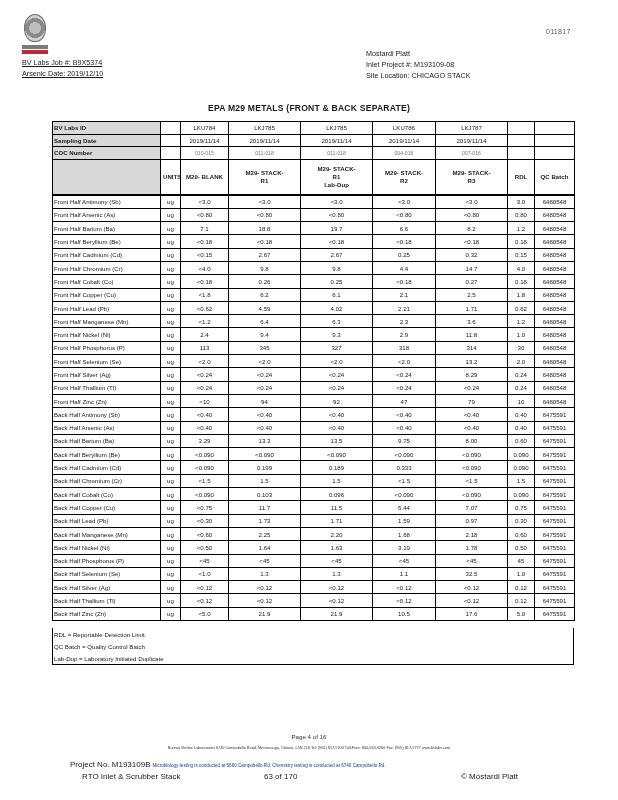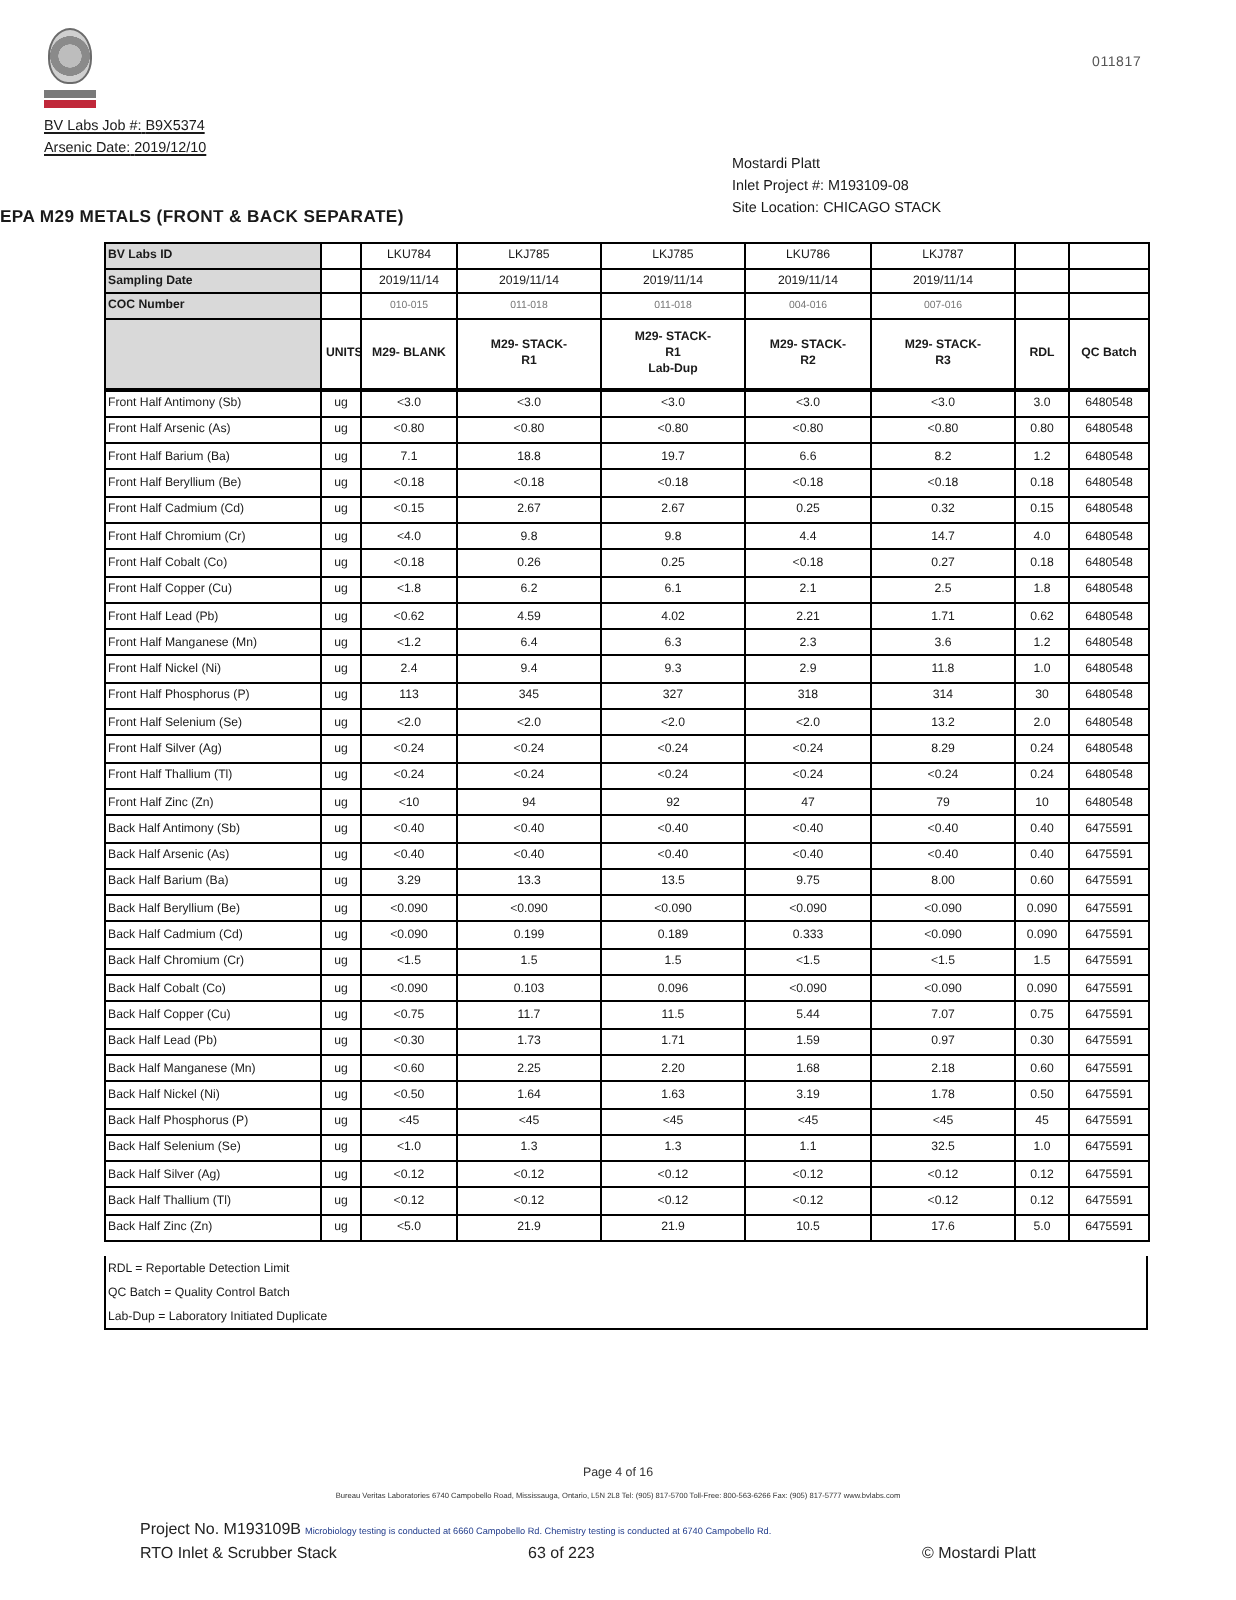--- a/index.html
+++ b/index.html
@@ -10,22 +10,22 @@
     .doc-number { position: absolute; top: 28px; left: 546px; font-size: 7px; color: #555; letter-spacing: 0.3px; }
     .logo { position: absolute; top: 14px; left: 22px; width: 26px; }
     .logo-seal {
       width: 22px; height: 28px; margin-left: 2px; border-radius: 50% 50% 45% 45%;
       border: 1.5px solid #6b6b6b; background: radial-gradient(circle, #bdbdbd 0 35%, #8a8a8a 36% 60%, #cfcfcf 61%);
       box-sizing: border-box;
     }
     .logo-bar1 { margin-top: 3px; height: 4px; background: #7a7a7a; width: 26px; }
     .logo-bar2 { margin-top: 1px; height: 4px; background: #c0283a; width: 26px; }
     .hdr-left { position: absolute; top: 57px; left: 22px; font-size: 7.2px; line-height: 11px; text-decoration: underline; }
-    .hdr-right { position: absolute; top: 76px; left: 366px; font-size: 7.2px; line-height: 11px; }
-    .title { position: absolute; top: 103px; left: 0; width: 618px; font-weight: bold; font-size: 8.6px; letter-spacing: 0.2px; }
+    .hdr-right { position: absolute; top: 48px; left: 366px; font-size: 7.2px; line-height: 11px; }
+    .title { position: absolute; top: 103px; left: 0; width: 618px; text-align: center; font-weight: bold; font-size: 8.6px; letter-spacing: 0.2px; }
 
     table.results {
       position: absolute; top: 121px; left: 52px; width: 522px;
       border-collapse: collapse; font-size: 6.1px; table-layout: fixed;
     }
     table.results td { border: 1px solid #000; padding: 0 2px; height: 12.3px; text-align: center; white-space: nowrap; overflow: hidden; }
     table.results td.lbl { text-align: left; padding-left: 1px; }
     table.results tr.meta td.lbl { background: #d9d9d9; font-weight: bold; }
     table.results tr.meta td { height: 11.5px; }
     table.results tr.colhdr td { height: 34px; font-weight: bold; white-space: normal; line-height: 8px; }
@@ -33,21 +33,21 @@
     table.results tr.colhdr td { border-bottom: 2px solid #000; }
     table.results tr.nb td { border-top: 1px solid transparent; }
     table.results td.coc { color: #777; font-size: 5.2px; }
     table.legend { position: absolute; top: 628px; left: 52px; width: 522px; border-collapse: collapse; font-size: 6.1px; }
     table.legend td { border-left: 1px solid #000; border-right: 1px solid #000; padding: 1px 1px; height: 10px; }
     table.legend tr:last-child td { border-bottom: 1px solid #000; }
     .page-num { position: absolute; top: 733px; left: 0; width: 618px; text-align: center; font-size: 6.2px; color: #333; }
     .lab-address { position: absolute; top: 746px; left: 0; width: 618px; text-align: center; font-size: 3.8px; color: #333; }
     .proj-line1 { position: absolute; top: 760px; left: 70px; font-size: 8px; color: #222; }
     .proj-note { font-size: 4.6px; color: #1f3a8a; margin-left: 2px; }
-    .proj-line2 { position: absolute; top: 772px; left: 70px; width: 420px; font-size: 8px; color: #222; }
+    .proj-line2 { position: absolute; top: 772px; left: 82px; width: 420px; font-size: 8px; color: #222; }
     .page-of { position: absolute; top: 772px; left: 264px; font-size: 8px; color: #222; }
     .copyright { position: absolute; top: 772px; left: 461px; font-size: 8px; color: #222; }
   </style>
 </head>
 <body>
 
 <div class="doc-number">011817</div>
 
 <div class="logo">
   <div class="logo-seal"></div>
@@ -497,14 +497,14 @@
       </tr>
     </tbody>
 </table>
 
 <div class="page-num">Page 4 of 16</div>
 <div class="lab-address">Bureau Veritas Laboratories 6740 Campobello Road, Mississauga, Ontario, L5N 2L8 Tel: (905) 817-5700 Toll-Free: 800-563-6266 Fax: (905) 817-5777 www.bvlabs.com</div>
 <div class="proj-line1">
   <span>Project No. M193109B</span><span class="proj-note">Microbiology testing is conducted at 6660 Campobello Rd. Chemistry testing is conducted at 6740 Campobello Rd.</span>
 </div>
 <div class="proj-line2">RTO Inlet &amp; Scrubber Stack</div>
-<div class="page-of">63 of 223</div>
+<div class="page-of">63 of 170</div>
 <div class="copyright">© Mostardi Platt</div>
 
 </body></html>

